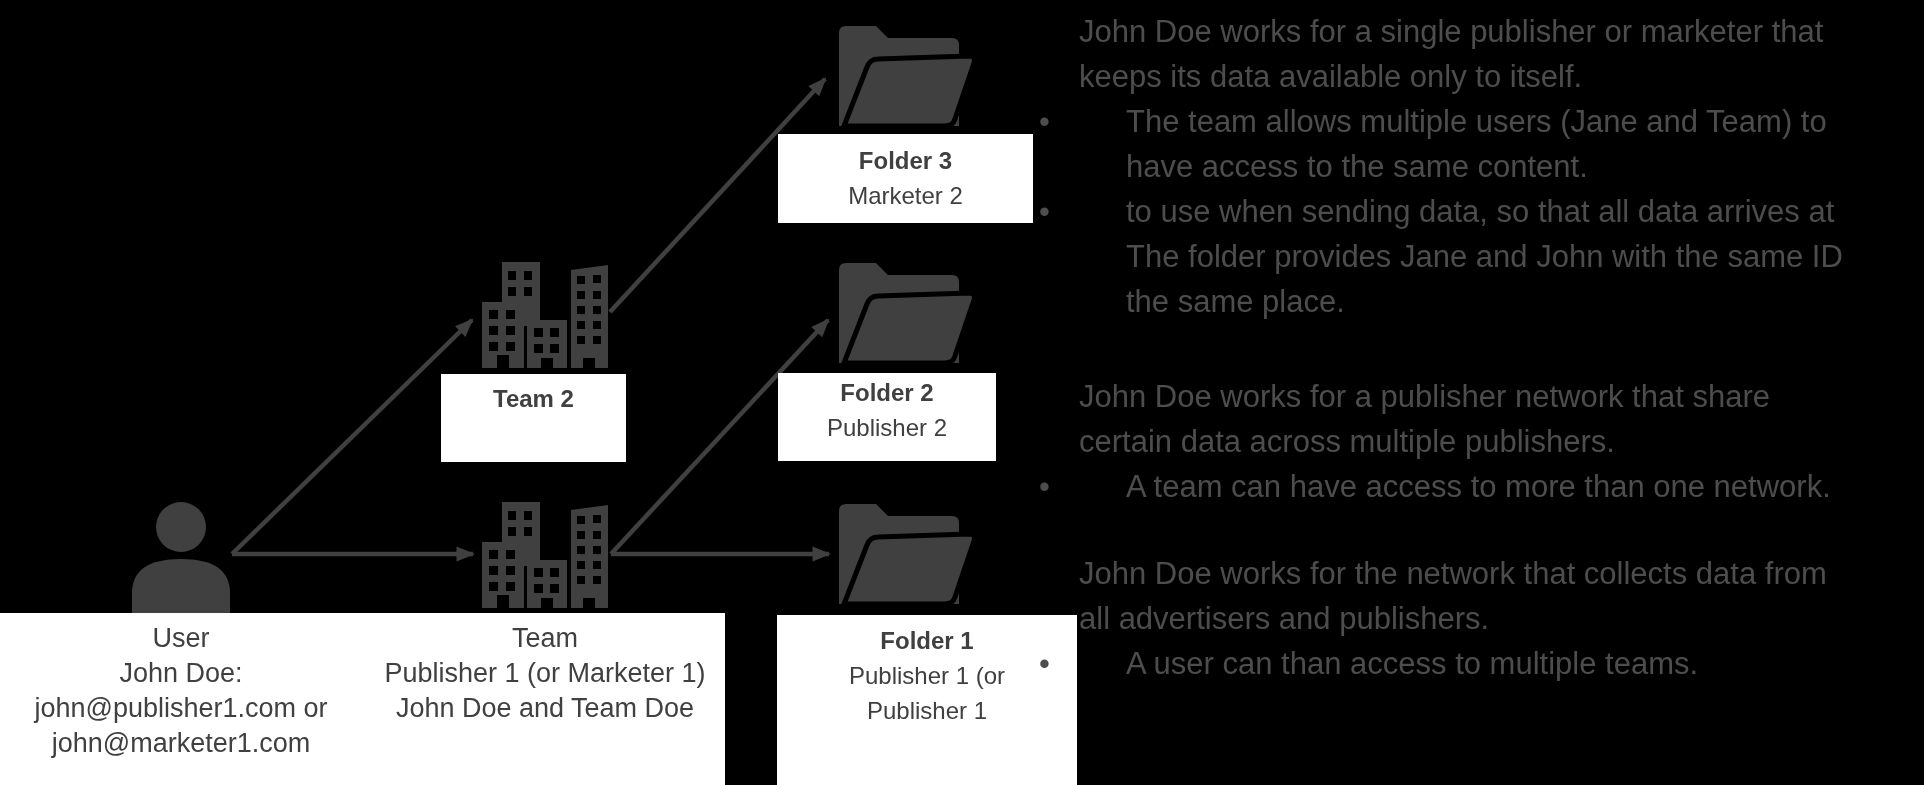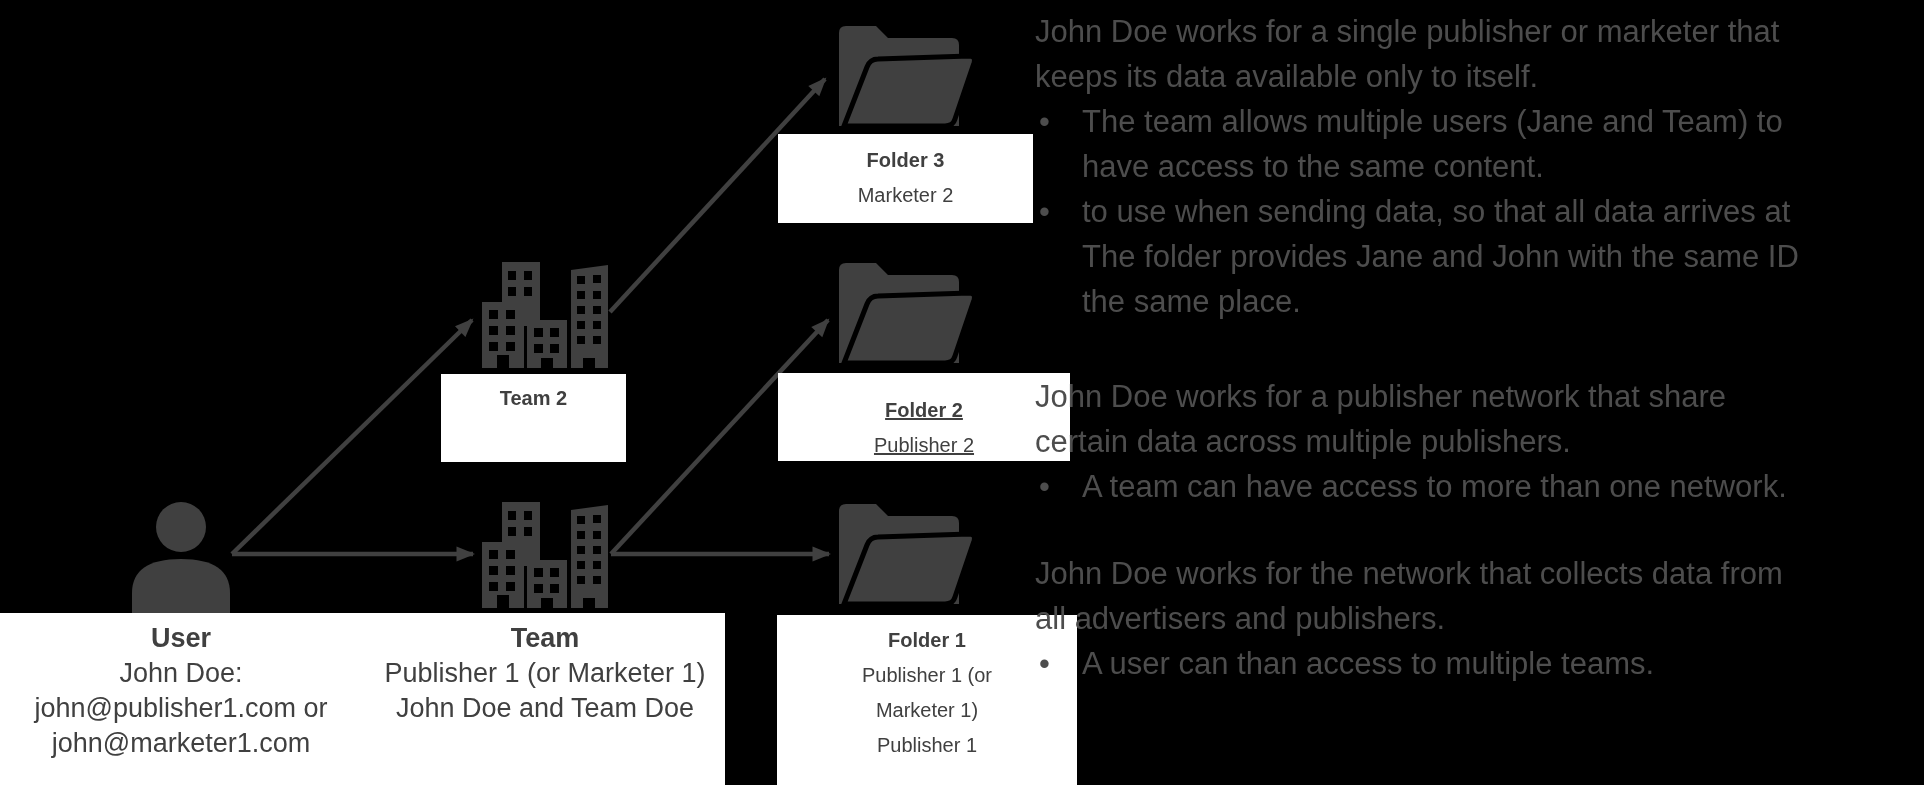--- a/index.html
+++ b/index.html
@@ -15,44 +15,44 @@
     background:var(--background);
     font-family:"Liberation Sans",sans-serif;
   }
   svg{display:block;}
   .shape-fill{fill:var(--shape);}
   .arrow{stroke:var(--shape);stroke-width:4.5px;}
   .abs{position:absolute;}
   
   .box{
     position:absolute;background:var(--box-bg);color:var(--box-text);
-    text-align:center;font-size:20px;line-height:35px;box-sizing:border-box;
+    text-align:center;font-size:24px;line-height:35px;box-sizing:border-box;
   }
   .box .title{font-weight:700;}
   .team2-box{left:441px;top:374px;width:185px;height:88px;padding-top:7px;}
   .folder3-box{left:778px;top:134px;width:255px;height:89px;padding-top:9px;}
-  .folder2-box{left:778px;top:373px;width:292px;height:88px;padding-top:20px;text-decoration:underline;}
+  .folder2-box{left:778px;top:373px;width:218px;height:88px;padding-top:2px;}
   .folder1-box{left:777px;top:615px;width:300px;height:170px;padding-top:8px;}
   .strip{left:0;top:613px;width:725px;height:172px;background:var(--box-bg);position:absolute;}
   .strip-block{
     position:absolute;text-align:center;color:var(--box-text);
     font-size:27px;line-height:35px;
   }
-  .strip-block .title{font-weight:700;}
+  .strip-block .title{font-weight:400;}
   .user-block{left:16px;top:621px;width:330px;}
   .team-block{left:357px;top:621px;width:376px;}
   
   .annotation{
     position:absolute;left:1035px;width:889px;
     color:var(--annotation-text);font-size:31px;line-height:45px;
   }
   .s1{top:9px;}
   .s2{top:374px;}
   .s3{top:551px;}
-  .ann-line{white-space:nowrap;}
+  .ann-line{white-space:nowrap;margin-left:44px;}
   .bullet-item{position:relative;padding-left:47px;}
   .bullet-item .bullet{position:absolute;left:4px;top:0;}
 </style>
 </head>
 <body>
 
 <div class="canvas">
 
   <svg width="0" height="0" style="position:absolute" aria-hidden="true">
     <defs>
@@ -139,21 +139,20 @@
   </div>
 
   <div class="box folder2-box">
     <div class="title">Folder 2</div>
     <div>Publisher 2</div>
   </div>
 
   <div class="box folder1-box">
     <div class="title">Folder 1</div>
     <div>Publisher 1 (or</div>
-    <div>Marketer 1)</div>
     <div>Publisher 1</div>
   </div>
 
   <div class="strip"></div>
 
   <div class="strip-block user-block">
     <div class="title">User</div>
     <div>John Doe:</div>
     <div>john@publisher1.com or</div>
     <div>john@marketer1.com</div>

